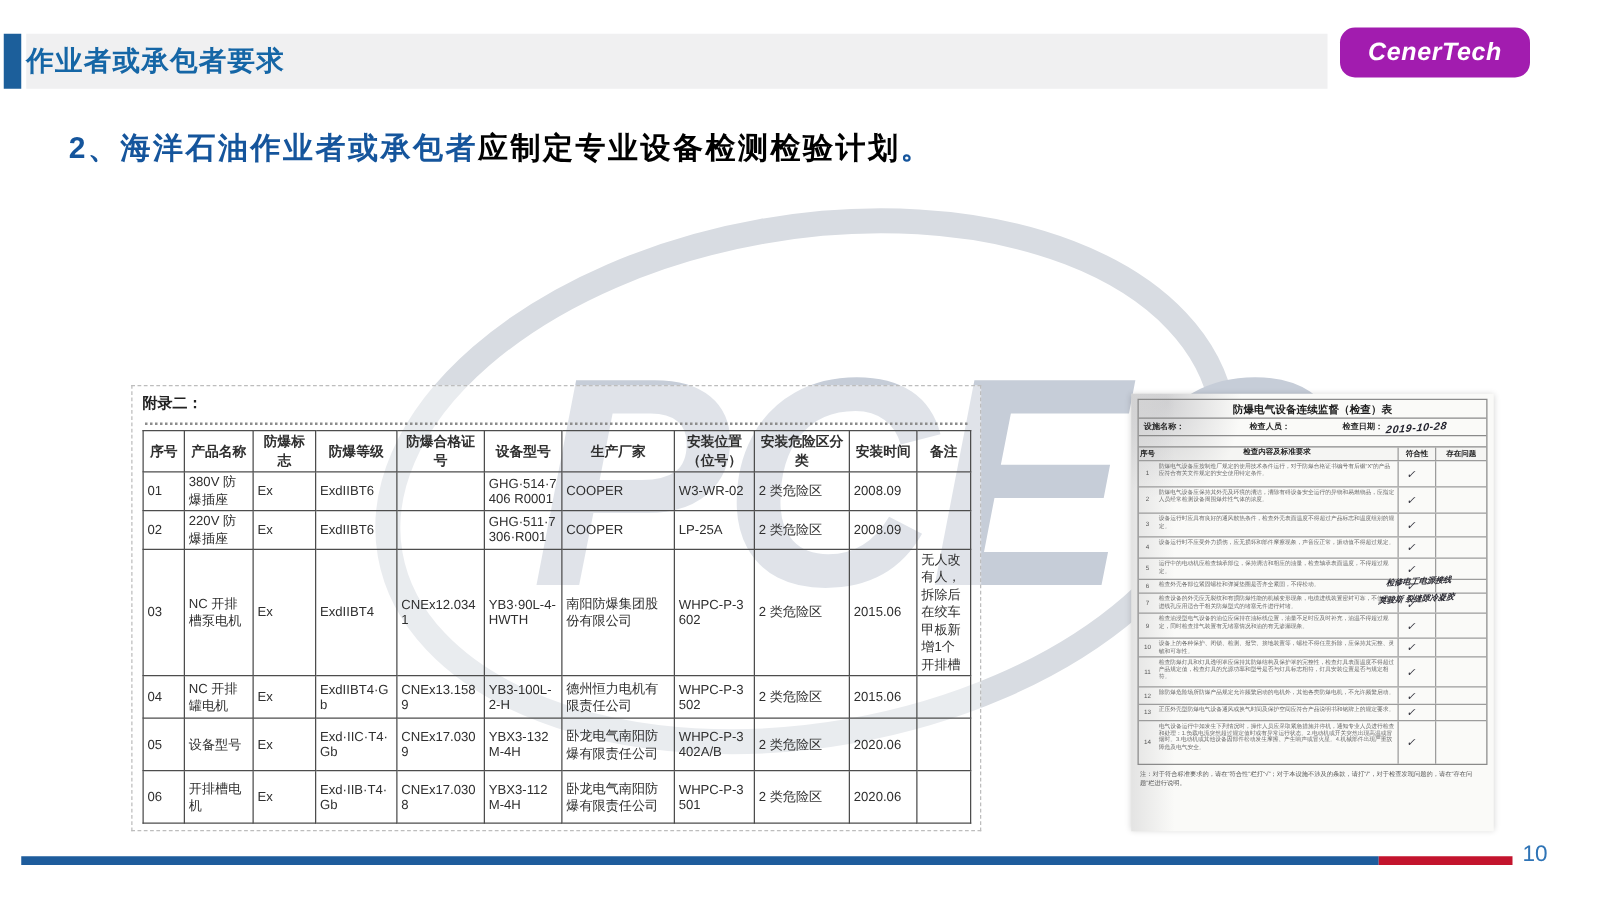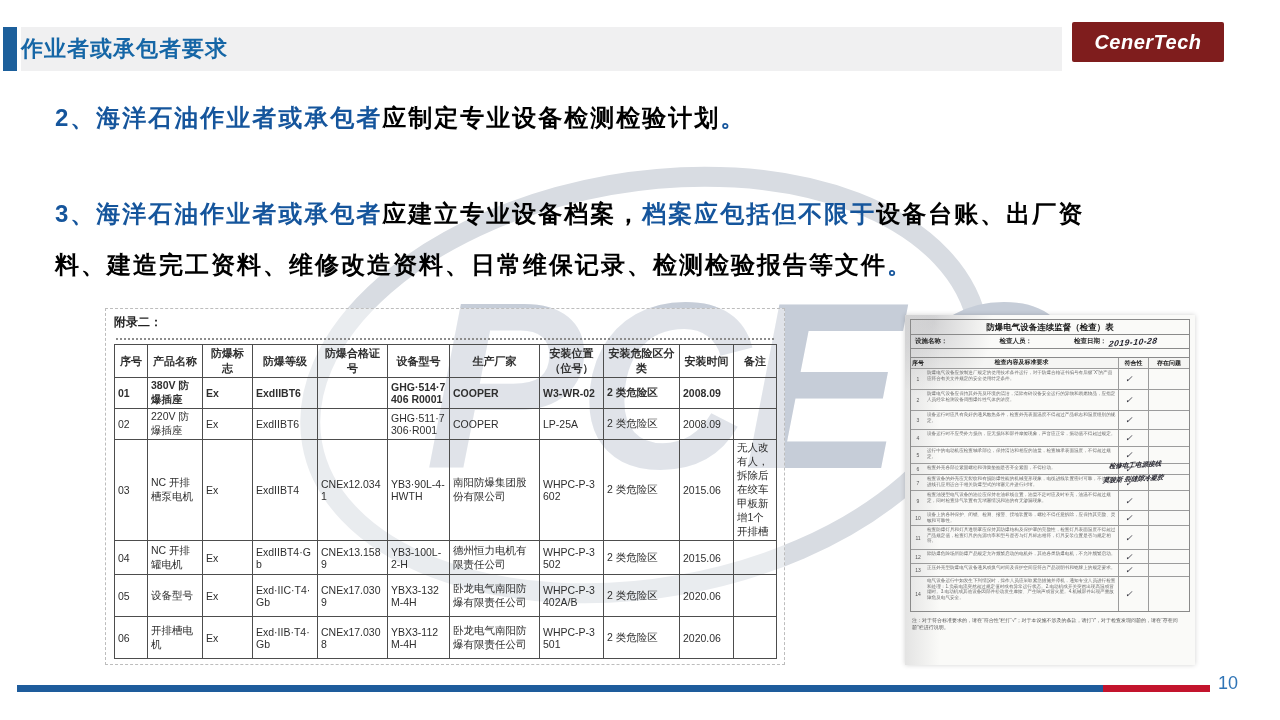--- a/index.html
+++ b/index.html
@@ -7,21 +7,21 @@
     position:relative;width:1280px;height:720px;background:#ffffff;overflow:hidden;
     font-family:"Liberation Sans",sans-serif;margin:0 auto;
   }
   
   .watermark{position:absolute;left:0;top:0;z-index:0;}
   .wm-text{font-family:"Liberation Sans",sans-serif;font-weight:bold;font-style:italic;fill:#c6cdd8;letter-spacing:-6px;}
   
   .header-accent{position:absolute;left:3px;top:27px;width:14px;height:44px;background:#1c5f9b;z-index:5;}
   .header-strip{position:absolute;left:21px;top:27px;width:1041px;height:44px;background:#f0f0f1;z-index:5;display:flex;align-items:center;}
   .header-title{color:#1566a6;font-size:22px;font-weight:bold;padding-left:0;letter-spacing:1px;}
-  .logo{position:absolute;left:1072px;top:22px;width:152px;height:40px;background:#7f1d1d;z-index:5;display:flex;align-items:center;justify-content:center;border-radius:2px;}
+  .logo{position:absolute;left:1072px;top:22px;width:152px;height:40px;background:#a21caf;z-index:5;display:flex;align-items:center;justify-content:center;border-radius:12px;}
   .logo span{color:#ffffff;font-weight:bold;font-style:italic;font-size:20px;letter-spacing:0.5px;}
   
   .para{position:absolute;left:55px;z-index:4;font-size:24px;font-weight:bold;letter-spacing:2px;white-space:nowrap;}
   .para .blue{color:#15559c;}
   .para .red{color:#000000;}
   #para2{top:102px;}
   #para3{top:188px;line-height:51px;}
   
   .appendix{
     position:absolute;left:105px;top:308px;width:680px;height:357px;z-index:2;
@@ -85,24 +85,20 @@
 
   <div class="header-accent"></div>
   <div class="header-strip">
     <span class="header-title">作业者或承包者要求</span>
   </div>
   <div class="logo">
     <span>CenerTech</span>
   </div>
 
   <div class="para" id="para2"><span class="blue">2、海洋石油作业者或承包者</span><span class="red">应制定专业设备检测检验计划</span><span class="blue">。</span></div>
-  <div class="para" id="para3">
-      <div><span class="blue">3、海洋石油作业者或承包者</span><span class="red">应建立专业设备档案，</span><span class="blue">档案应包括但不限于</span><span class="red">设备台账、出厂资</span></div>
-      <div><span class="red">料、建造完工资料、维修改造资料、日常维保记录、检测检验报告等文件</span><span class="blue">。</span></div>
-    </div>
 
   <div class="appendix">
     <div class="appendix-label">附录二：</div>
     <div class="dotline"></div>
     <table class="ledger" id="ledger-table">
       <colgroup>
         <col style="width:33px">
           <col style="width:55px">
           <col style="width:50px">
           <col style="width:65px">
@@ -123,21 +119,21 @@
             <th>防爆合格证号</th>
             <th>设备型号</th>
             <th>生产厂家</th>
             <th>安装位置（位号）</th>
             <th>安装危险区分类</th>
             <th>安装时间</th>
             <th>备注</th>
           </tr>
         </thead>
       <tbody id="ledger-body">
-          <tr style="height: 28px; font-weight: bold;">
+          <tr style="height: 28px;">
             <td>01</td>
             <td>380V 防爆插座</td>
             <td>Ex</td>
             <td>ExdIIBT6</td>
             <td class="diag"></td>
             <td>GHG·514·7406 R0001</td>
             <td>COOPER</td>
             <td>W3-WR-02</td>
             <td>2 类危险区</td>
             <td>2008.09</td>

